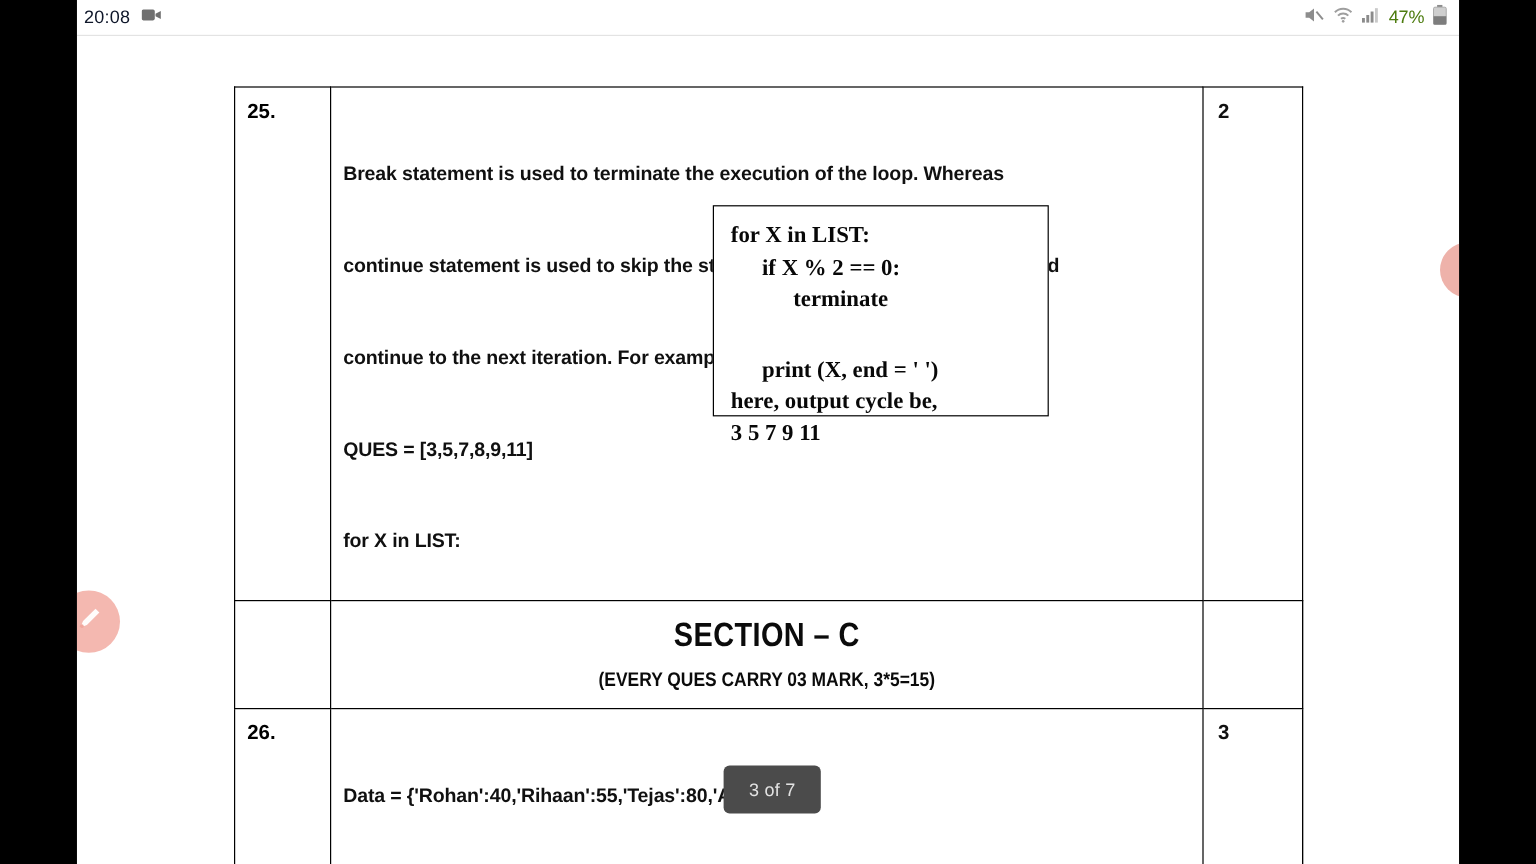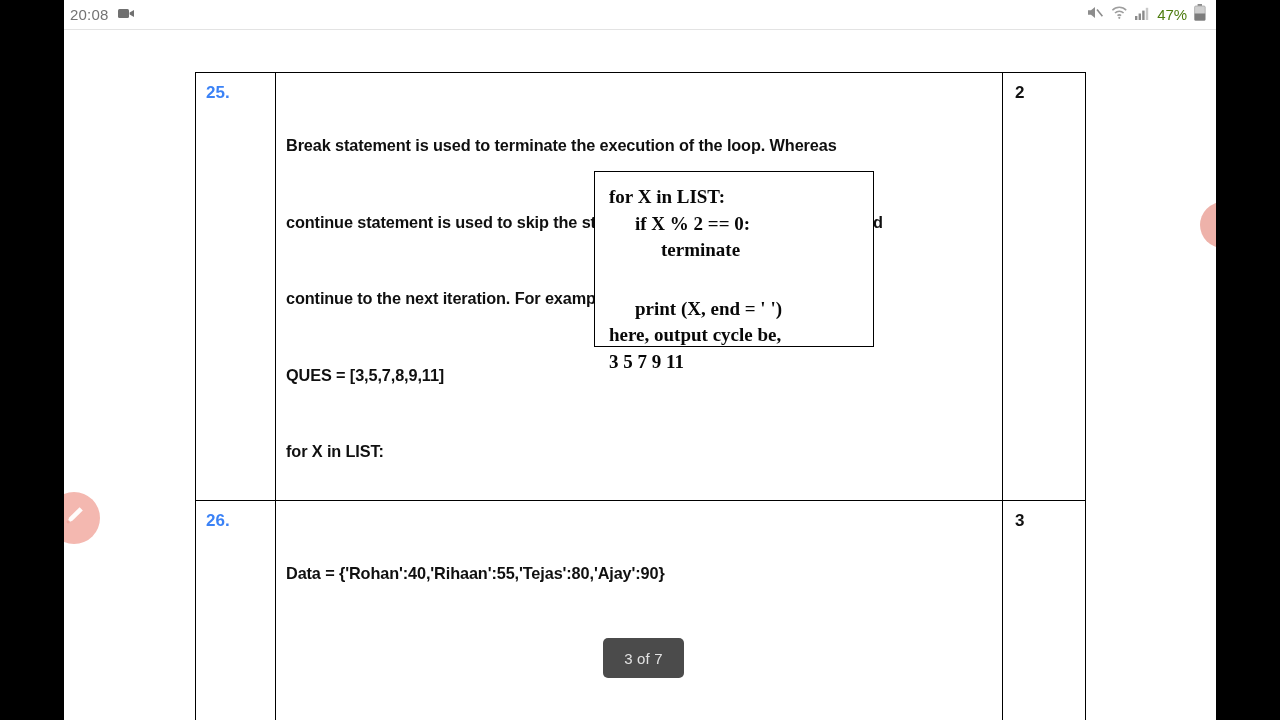--- a/index.html
+++ b/index.html
@@ -53,21 +53,21 @@
     align-items: center;
     justify-content: space-between;
     padding: 0 10px 0 6px;
     background: #ffffff;
   }
   .status-left {
     display: flex; align-items: center; gap: 9px;
   }
   .clock {
     font-size: 15px;
-    color: #737373;
+    color: #0f172a;
     letter-spacing: 0.2px;
     font-family: "Liberation Sans", sans-serif;
   }
   .status-right {
     display: flex; align-items: center; gap: 7px;
   }
   .batt-pct {
     font-size: 15px;
     color: #4d7c0f;
     letter-spacing: -0.1px;
@@ -112,21 +112,21 @@
   }
   #table-sec-c td.c-num   { width: 80px;  }
   #table-sec-c td.c-body  { width: 727px; }
   #table-sec-c td.c-marks { width: 83px;  }
   #table-sec-c tr.sec-head td { height: 90px; }
   #table-sec-c tr.q26 td      { height: 132px; }
 
   .cellnum {
     font-size: 17px;
     font-weight: bold;
-    color: #3b82f6;
+    color: #000000;
     padding: 10px 0 0 10px;
     line-height: 1.2;
   }
   .cellmarks {
     font-size: 17px;
     font-weight: bold;
     color: #111;
     padding: 10px 0 0 12px;
     line-height: 1.2;
   }
@@ -329,20 +329,34 @@
           </td>
           <td class="c-marks">
             <div class="cellmarks">2</div>
           </td>
         </tr>
       </tbody>
         </table>
 
       <table class="qtable" id="table-sec-c">
         <tbody>
+            <tr class="sec-head">
+          <td class="c-num">
+            <div class="cellnum"></div>
+          </td>
+          <td class="c-body">
+            <div class="sec-head-cell">
+              <div class="sec-title">SECTION – C</div>
+              <div class="sec-sub">(EVERY QUES CARRY 03 MARK, 3*5=15)</div>
+            </div>
+          </td>
+          <td class="c-marks">
+            <div class="cellmarks"></div>
+          </td>
+        </tr>
         <tr class="q26">
           <td class="c-num">
             <div class="cellnum">26.</div>
           </td>
           <td class="c-body">
             <div class="cellbody">
               <div class="btext">
                 <span class="ln">Data = {'Rohan':40,'Rihaan':55,'Tejas':80,'Ajay':90}</span>
                 
                 

